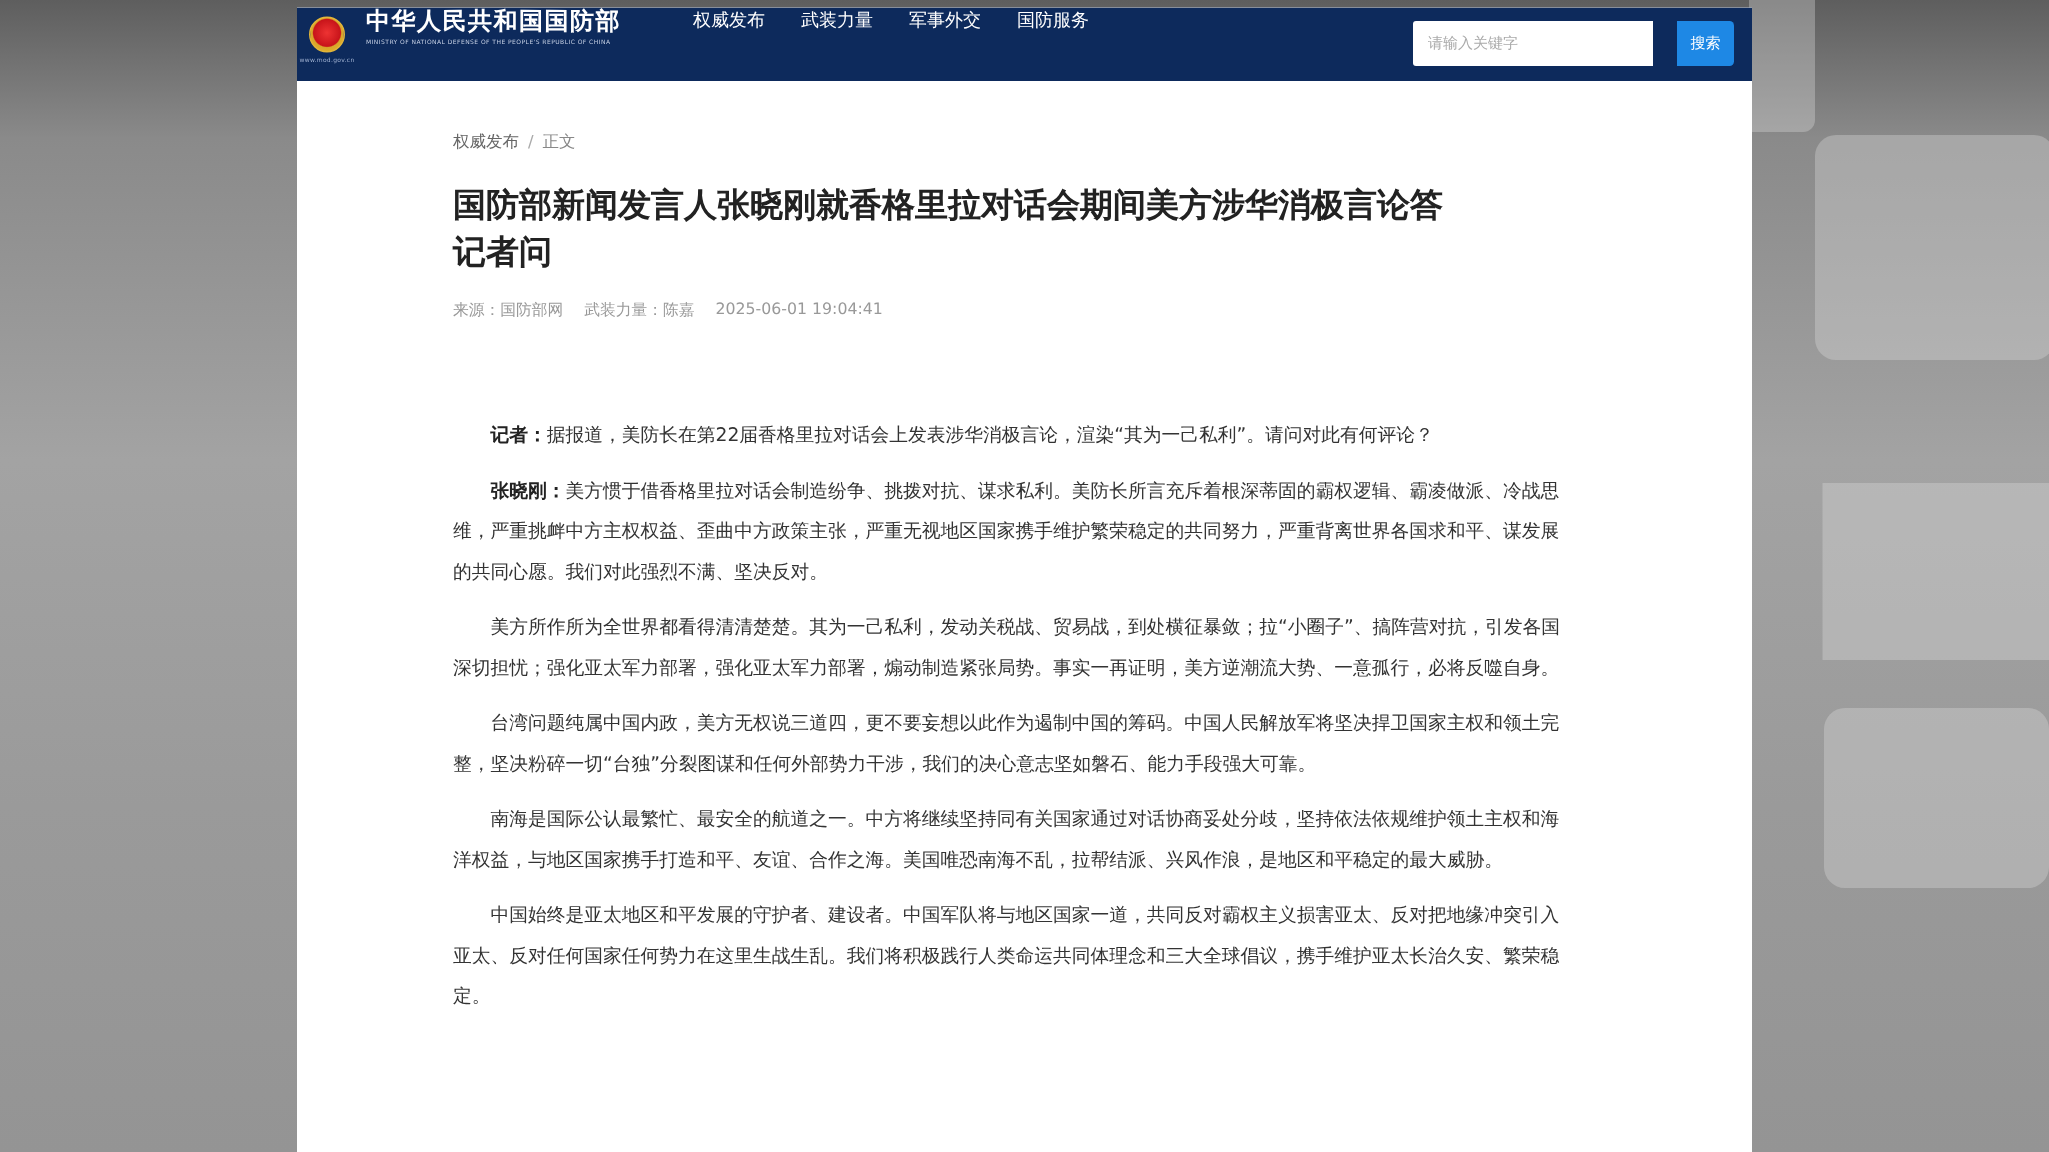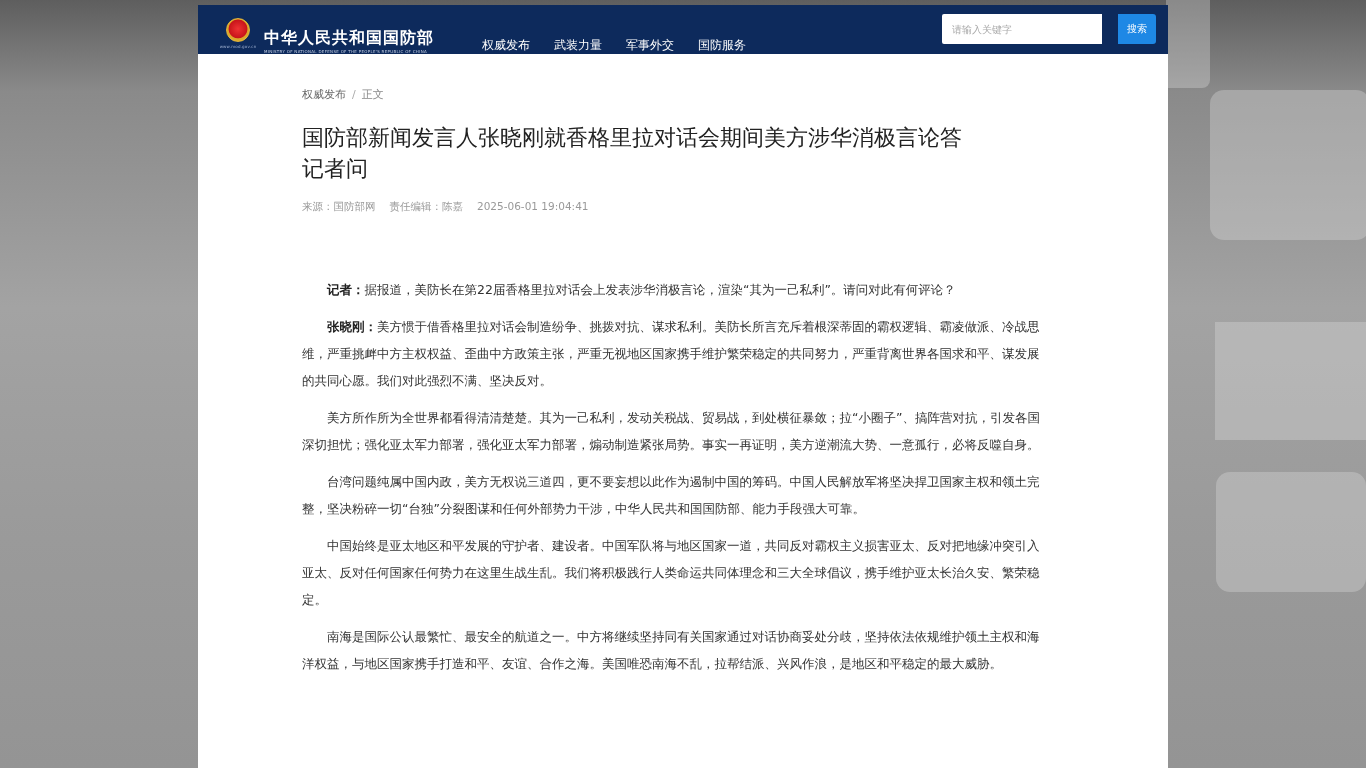--- a/index.html
+++ b/index.html
@@ -18,22 +18,22 @@
       position: absolute;
       left: 198px; top: 5px;
       width: 970px; height: 763px;
       background: #ffffff;
       overflow: hidden;
     }
     .header {
       height: 49px;
       background: #0d2a5c;
       display: flex;
-      align-items: flex-end;
-      padding-left: 24px;
+      align-items: flex-start;
+      padding-left: 4px;
       position: relative;
     }
     .emblem {
       width: 32px; height: 42px;
       display: flex; flex-direction: column; align-items: center; justify-content: center;
     }
     .emblem .disc {
       width: 24px; height: 24px; border-radius: 50%;
       background: radial-gradient(circle at 50% 45%, #e33 0%, #c8141a 55%, #d8a62a 60%, #e8b830 100%);
       border: 1px solid #e2b53a;
@@ -78,21 +78,21 @@
       padding-left: 104px; padding-right: 120px;
     }
     .breadcrumb {
       margin-top: 33px; font-size: 11px; color: #666;
       display: flex; gap: 6px; align-items: center;
     }
     .breadcrumb .sep { color: #aaa; }
     .breadcrumb .current { color: #888; }
     .title {
       margin-top: 20px;
-      font-size: 22px; font-weight: normal; color: #222;
+      font-size: 22px; font-weight: bold; color: #222;
       line-height: 31px; width: 680px;
     }
     .meta {
       margin-top: 16px; font-size: 10.5px; color: #999;
       display: flex; gap: 14px;
     }
     .article { margin-top: 62px; width: 745px; }
     .para {
       font-size: 12.5px; color: #333; line-height: 27px;
       text-indent: 2em; margin-bottom: 10px;
@@ -133,26 +133,26 @@
     <div class="breadcrumb">
       <span>权威发布</span>
       <span class="sep">/</span>
       <span class="current">正文</span>
     </div>
 
     <h1 class="title">国防部新闻发言人张晓刚就香格里拉对话会期间美方涉华消极言论答记者问</h1>
 
     <div class="meta">
       <span>来源：国防部网</span>
-      <span>责任编辑：陈嘉</span>
+      <span>武装力量：陈嘉</span>
       <span>2025-06-01 19:04:41</span>
     </div>
 
     <div class="article">
       <p class="para"><span class="speaker">记者：</span><span>据报道，美防长在第22届香格里拉对话会上发表涉华消极言论，渲染“其为一己私利”。请问对此有何评论？</span></p>
       <p class="para"><span class="speaker">张晓刚：</span><span>美方惯于借香格里拉对话会制造纷争、挑拨对抗、谋求私利。美防长所言充斥着根深蒂固的霸权逻辑、霸凌做派、冷战思维，严重挑衅中方主权权益、歪曲中方政策主张，严重无视地区国家携手维护繁荣稳定的共同努力，严重背离世界各国求和平、谋发展的共同心愿。我们对此强烈不满、坚决反对。</span></p>
       <p class="para"><span>美方所作所为全世界都看得清清楚楚。其为一己私利，发动关税战、贸易战，到处横征暴敛；拉“小圈子”、搞阵营对抗，引发各国深切担忧；强化亚太军力部署，强化亚太军力部署，煽动制造紧张局势。事实一再证明，美方逆潮流大势、一意孤行，必将反噬自身。</span></p>
-      <p class="para"><span>台湾问题纯属中国内政，美方无权说三道四，更不要妄想以此作为遏制中国的筹码。中国人民解放军将坚决捍卫国家主权和领土完整，坚决粉碎一切“台独”分裂图谋和任何外部势力干涉，中华人民共和国国防部、能力手段强大可靠。</span></p>
+      <p class="para"><span>台湾问题纯属中国内政，美方无权说三道四，更不要妄想以此作为遏制中国的筹码。中国人民解放军将坚决捍卫国家主权和领土完整，坚决粉碎一切“台独”分裂图谋和任何外部势力干涉，我们的决心意志坚如磐石、能力手段强大可靠。</span></p>
+      <p class="para"><span>南海是国际公认最繁忙、最安全的航道之一。中方将继续坚持同有关国家通过对话协商妥处分歧，坚持依法依规维护领土主权和海洋权益，与地区国家携手打造和平、友谊、合作之海。美国唯恐南海不乱，拉帮结派、兴风作浪，是地区和平稳定的最大威胁。</span></p>
       <p class="para"><span>中国始终是亚太地区和平发展的守护者、建设者。中国军队将与地区国家一道，共同反对霸权主义损害亚太、反对把地缘冲突引入亚太、反对任何国家任何势力在这里生战生乱。我们将积极践行人类命运共同体理念和三大全球倡议，携手维护亚太长治久安、繁荣稳定。</span></p>
-      <p class="para"><span>南海是国际公认最繁忙、最安全的航道之一。中方将继续坚持同有关国家通过对话协商妥处分歧，坚持依法依规维护领土主权和海洋权益，与地区国家携手打造和平、友谊、合作之海。美国唯恐南海不乱，拉帮结派、兴风作浪，是地区和平稳定的最大威胁。</span></p>
     </div>
   </div>
 </div>
 
 </body></html>

